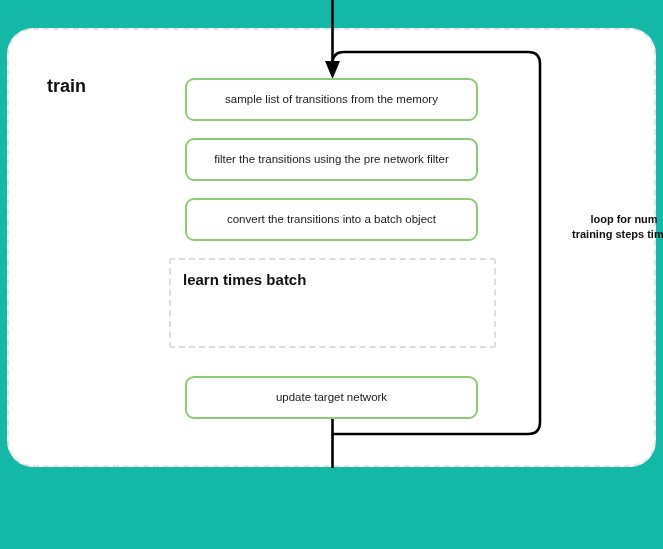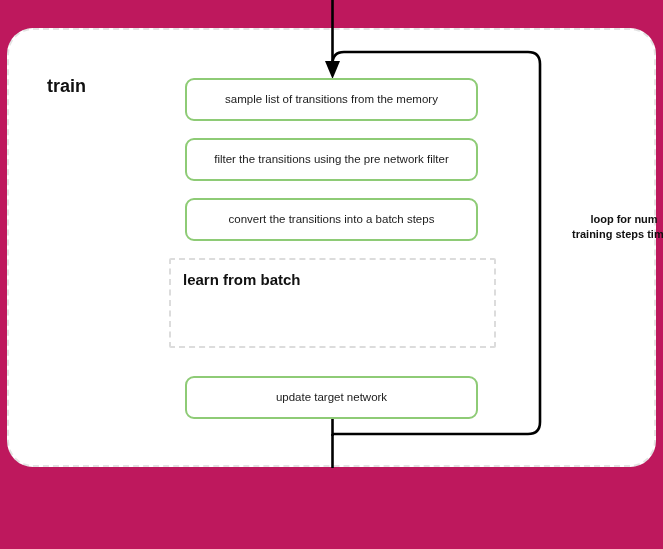--- a/index.html
+++ b/index.html
@@ -8,21 +8,21 @@
     background: #000000;
   }
   body {
     font-family: "Liberation Sans", sans-serif;
   }
 
   #canvas {
     position: relative;
     width: 663px;
     height: 549px;
-    background: #be185d;
+    background: #14b8a6;
     overflow: hidden;
   }
 
   
   #train-container {
     position: absolute;
     left: 7px;
     top: 28px;
     width: 649px;
     height: 439px;
@@ -140,25 +140,25 @@
 
   <div class="step-box" id="step-filter">
     <span class="step-label">filter the transitions using the pre network filter</span>
   </div>
 
   <div class="step-box" id="step-sample">
     <span class="step-label">sample list of transitions from the memory</span>
   </div>
 
   <div class="step-box" id="step-convert">
-    <span class="step-label">convert the transitions into a batch steps</span>
+    <span class="step-label">convert the transitions into a batch object</span>
   </div>
 
   <div id="learn-block">
-    <div id="learn-block-title">learn from batch</div>
+    <div id="learn-block-title">learn times batch</div>
   </div>
 
   <div class="step-box" id="step-update">
     <span class="step-label">update target network</span>
   </div>
 
   <div id="loop-caption">loop for num training steps times</div>
 
 </div>
 

